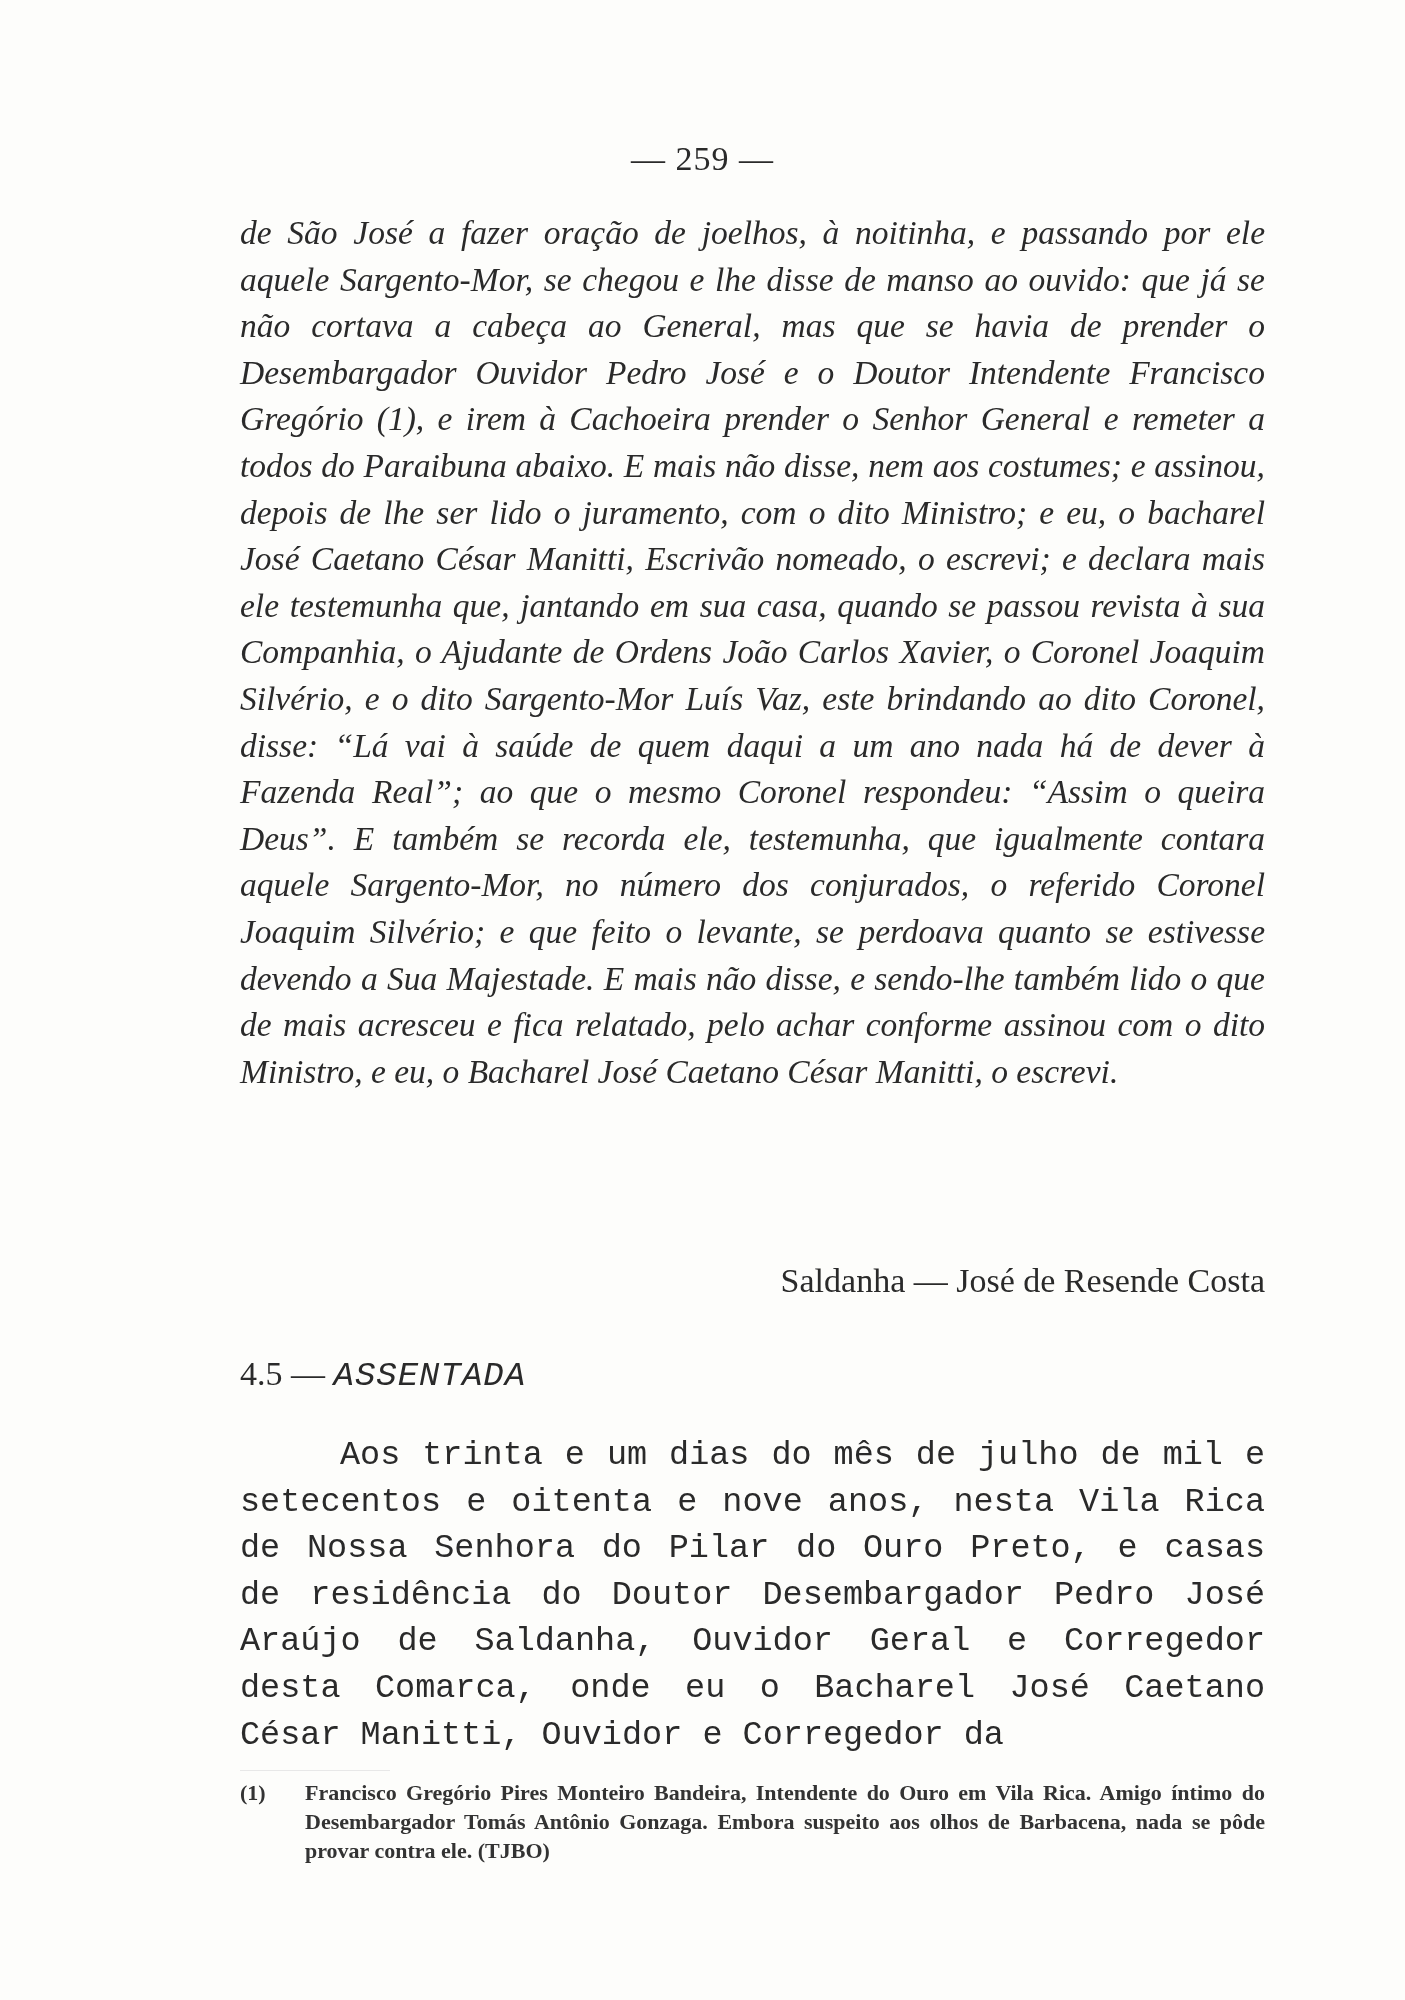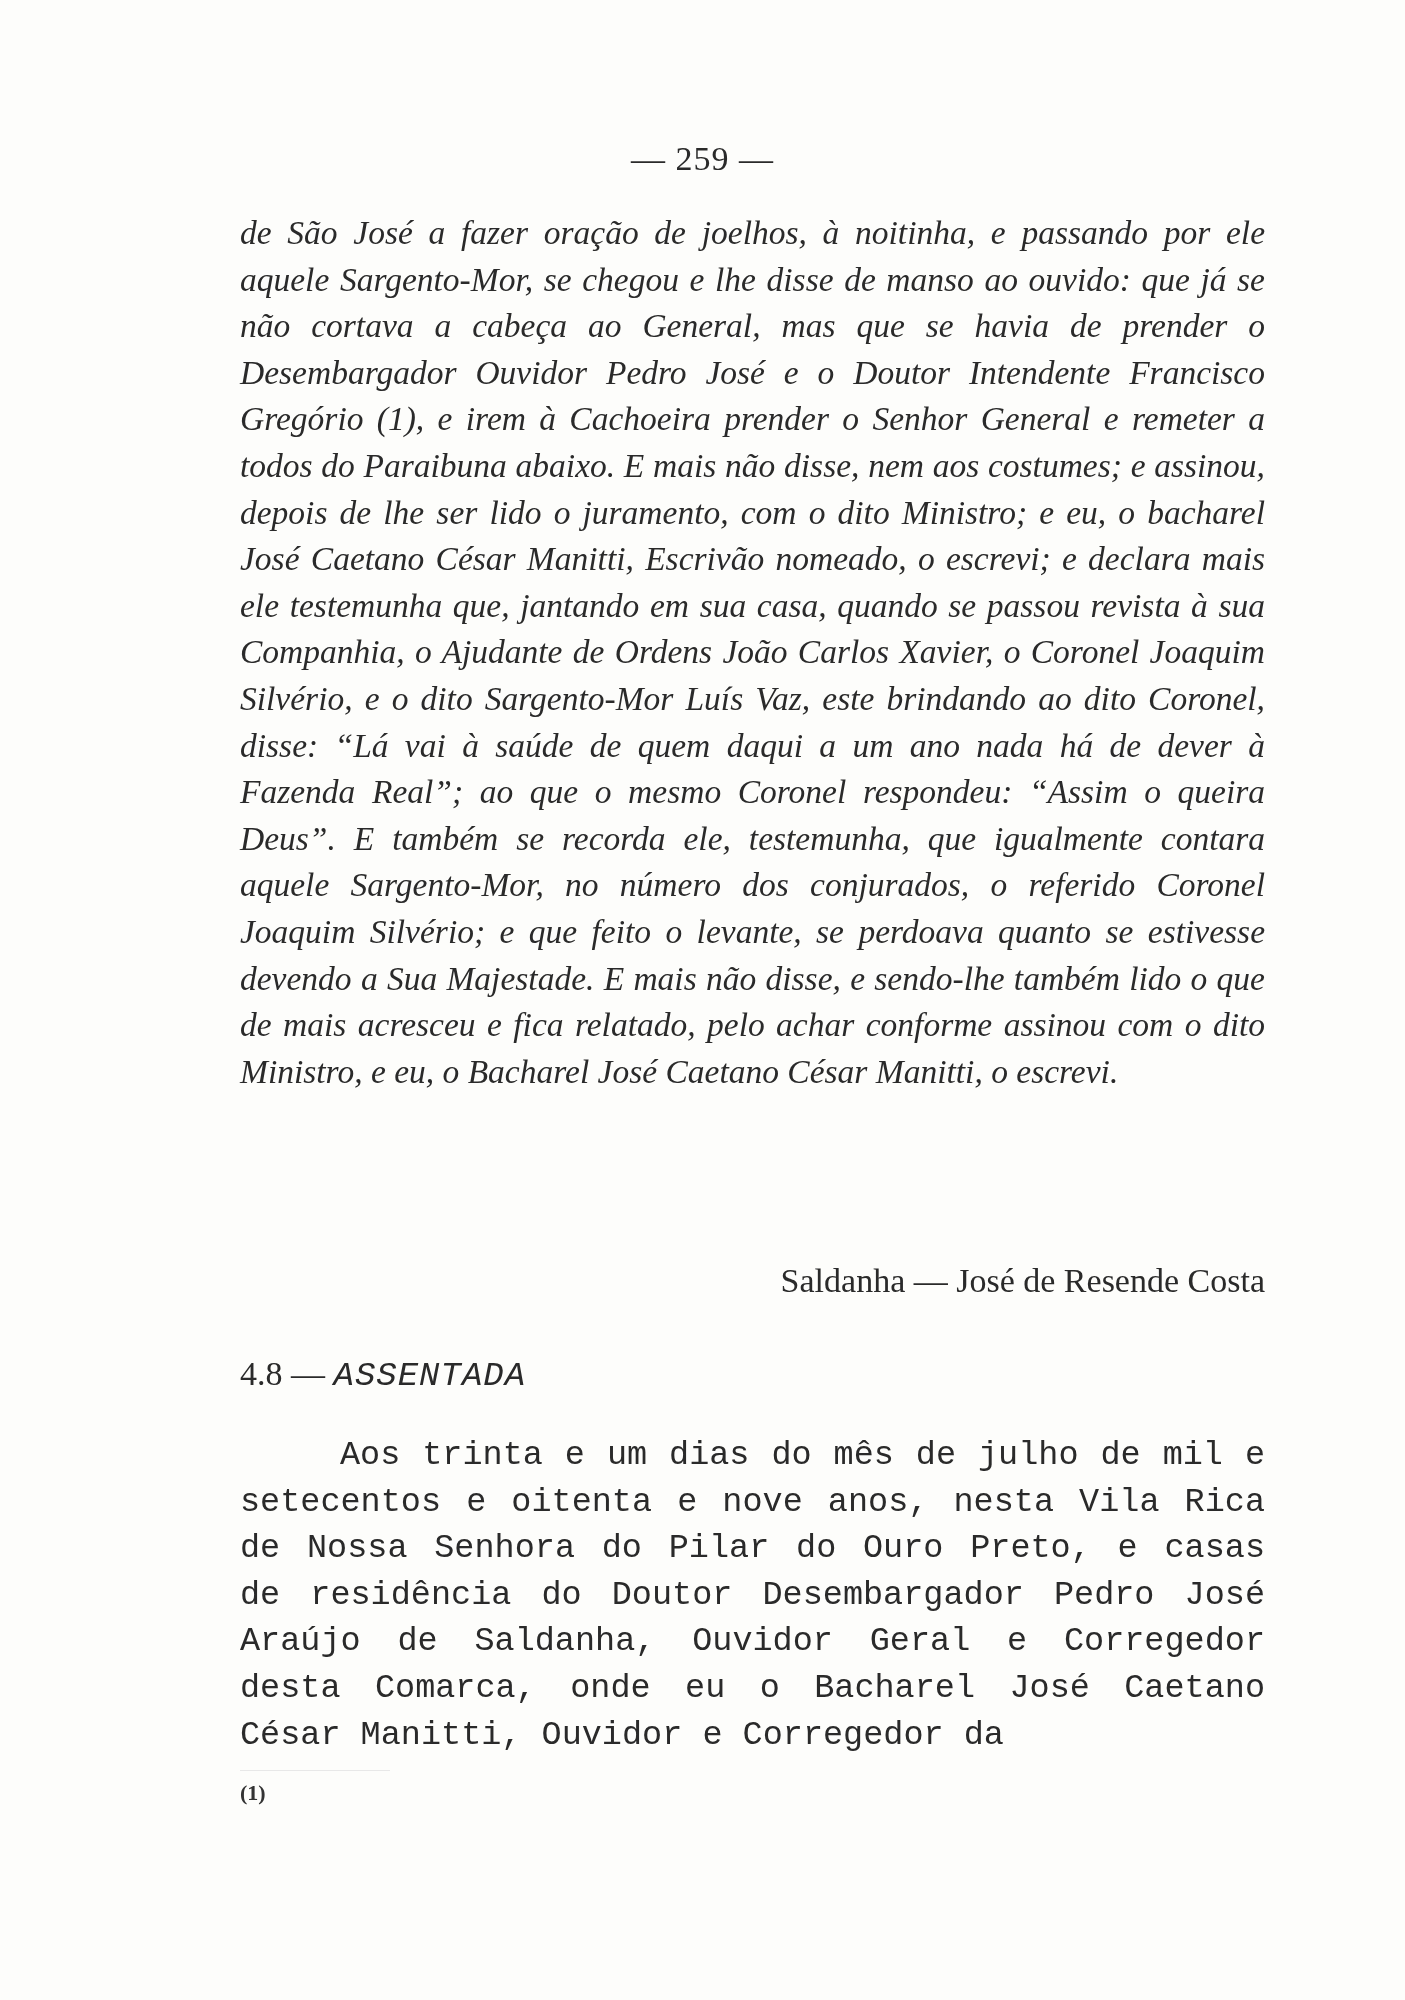--- a/index.html
+++ b/index.html
@@ -39,22 +39,23 @@
 </head>
 <body>
 
 <div class="page-number">— 259 —</div>
 
 <div class="block p1">de São José a fazer oração de joelhos, à noitinha, e passando por ele aquele Sargento-Mor, se chegou e lhe disse de manso ao ouvido: que já se não cortava a cabeça ao General, mas que se havia de prender o Desembargador Ouvidor Pedro José e o Doutor Intendente Francisco Gregório (1), e irem à Cachoeira prender o Senhor General e remeter a todos do Paraibuna abaixo. E mais não disse, nem aos costumes; e assinou, depois de lhe ser lido o juramento, com o dito Ministro; e eu, o bacharel José Caetano César Manitti, Escrivão nomeado, o escrevi; e declara mais ele testemunha que, jantando em sua casa, quando se passou revista à sua Companhia, o Ajudante de Ordens João Carlos Xavier, o Coronel Joaquim Silvério, e o dito Sargento-Mor Luís Vaz, este brindando ao dito Coronel, disse: “Lá vai à saúde de quem daqui a um ano nada há de dever à Fazenda Real”; ao que o mesmo Coronel respondeu: “Assim o queira Deus”. E também se recorda ele, testemunha, que igualmente contara aquele Sargento-Mor, no número dos conjurados, o referido Coronel Joaquim Silvério; e que feito o levante, se perdoava quanto se estivesse devendo a Sua Majestade. E mais não disse, e sendo-lhe também lido o que de mais acresceu e fica relatado, pelo achar conforme assinou com o dito Ministro, e eu, o Bacharel José Caetano César Manitti, o escrevi.</div>
 
 <div class="sig">Saldanha — José de Resende Costa</div>
 
 <div class="heading">
-  <span>4.8 —</span>
+  <span>4.5 —</span>
   <span class="h-title">ASSENTADA</span>
 </div>
 
 <div class="block p2">Aos trinta e um dias do mês de julho de mil e setecentos e oitenta e nove anos, nesta Vila Rica de Nossa Senhora do Pilar do Ouro Preto, e casas de residência do Doutor Desembargador Pedro José Araújo de Saldanha, Ouvidor Geral e Corregedor desta Comarca, onde eu o Bacharel José Caetano César Manitti, Ouvidor e Corregedor da</div>
 
 <div class="fn-rule"></div>
 <div class="footnote">
   <span class="fn-mark">(1)</span>
+  <span>Francisco Gregório Pires Monteiro Bandeira, Intendente do Ouro em Vila Rica. Amigo íntimo do Desembargador Tomás Antônio Gonzaga. Embora suspeito aos olhos de Barbacena, nada se pôde provar contra ele. (TJBO)</span>
 </div>
 
 </body></html>

